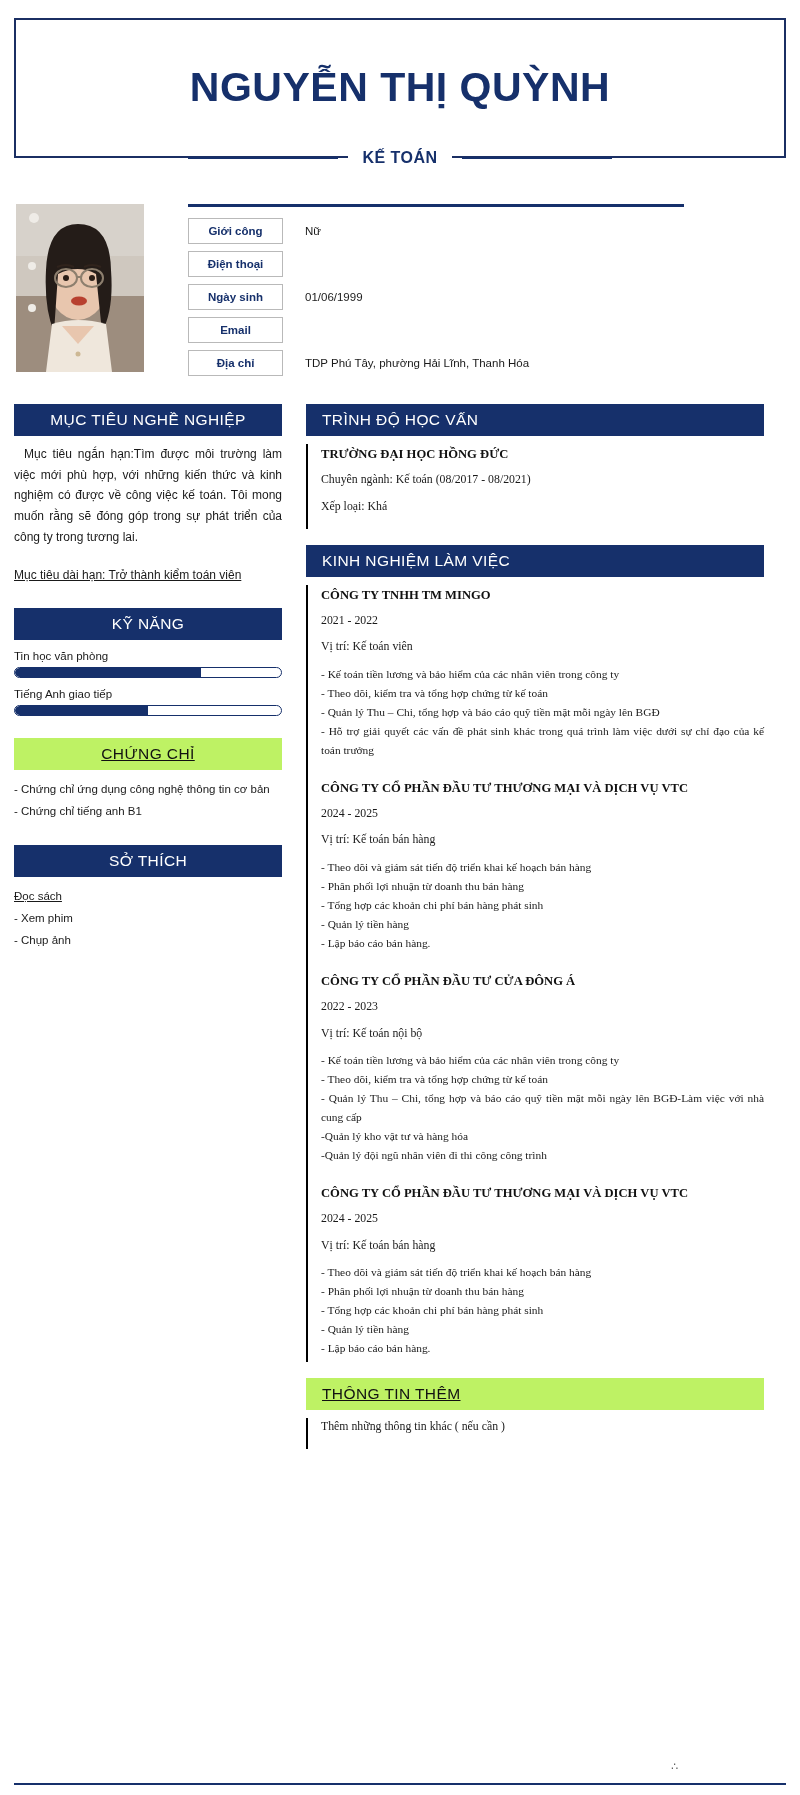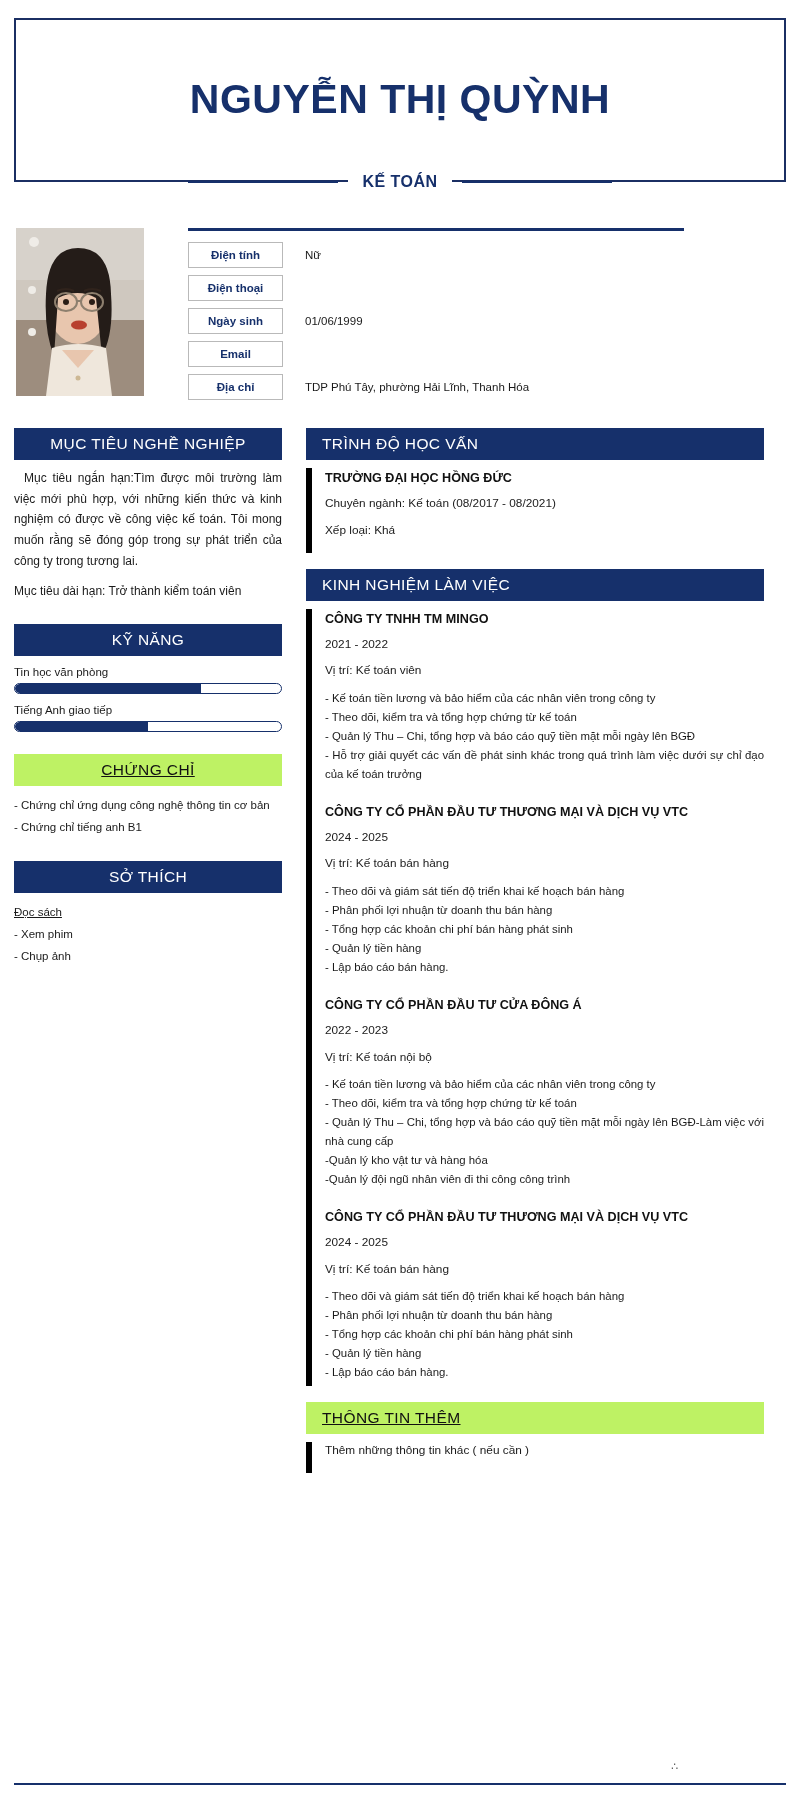--- a/index.html
+++ b/index.html
@@ -15,21 +15,21 @@
     width: 800px;
     min-height: 1795px;
     position: relative;
     background: #ffffff;
     padding: 14px 14px 0 14px;
   }
 
   
   .header-box {
     border: 2px solid #1b2f63;
-    height: 164px;
+    height: 140px;
     position: relative;
     display: flex;
     flex-direction: column;
     align-items: center;
     justify-content: center;
     margin: 4px 0 0 0;
   }
   .full-name {
     font-size: 41px;
     font-weight: bold;
@@ -173,24 +173,25 @@
     font-size: 11.5px;
     line-height: 1.95;
     color: #1a1a1a;
   }
 
   .mt20 { margin-top: 22px; }
   .mt14 { margin-top: 16px; }
 
   
   .entry {
-    border-left: 6px solid #000000;
+    border-left: 2px solid #000000;
     padding-left: 13px;
     padding-bottom: 4px;
     margin-bottom: 0;
+    font-family: Liberation Serif, serif;
   }
   .entry-title {
     font-size: 12.6px;
     font-weight: bold;
     color: #111111;
     line-height: 1.6;
     margin-bottom: 7px;
   }
   .entry-sub {
     font-size: 11.8px;
@@ -259,21 +260,21 @@
         <path d="M36 120 Q62 112 90 120 L96 168 L30 168 Z" fill="#efe7dc"></path>
         <path d="M46 122 L62 140 L78 122" fill="#e8c6ae"></path>
         <circle cx="62" cy="150" r="2.5" fill="#cdb894"></circle>
       </svg>
     </div>
 
     <div class="contact-right">
       <div class="contact-rule"></div>
 
       <div class="contact-row">
-        <div class="contact-label">Điện tính</div>
+        <div class="contact-label">Giới công</div>
         <div class="contact-value">Nữ</div>
       </div>
 
       <div class="contact-row">
         <div class="contact-label">Điện thoại</div>
         <div class="contact-value"></div>
       </div>
 
       <div class="contact-row">
         <div class="contact-label">Ngày sinh</div>
@@ -291,21 +292,21 @@
       </div>
     </div>
   </div>
 
   <div class="body-cols">
 
     <div class="col-left">
 
       <div class="sec-bar">MỤC TIÊU NGHỀ NGHIỆP</div>
       <div class="para indent">Mục tiêu ngắn hạn:Tìm được môi trường làm việc mới phù hợp, với những kiến thức và kinh nghiệm có được về công việc kế toán. Tôi mong muốn rằng sẽ đóng góp trong sự phát triển của công ty trong tương lai.</div>
-      <div class="para" style="margin-top:10px;">Mục tiêu dài hạn: Trở thành kiểm toán viên</div>
+      <div class="para" style="margin-top:18px;text-decoration:underline;">Mục tiêu dài hạn: Trở thành kiểm toán viên</div>
 
       <div class="sec-bar mt20">KỸ NĂNG</div>
 
       <div>
         <div class="skill-name">Tin học văn phòng</div>
         <div class="bar-outer">
           <div class="bar-inner" style="width:70%"></div>
         </div>
       </div>
 

